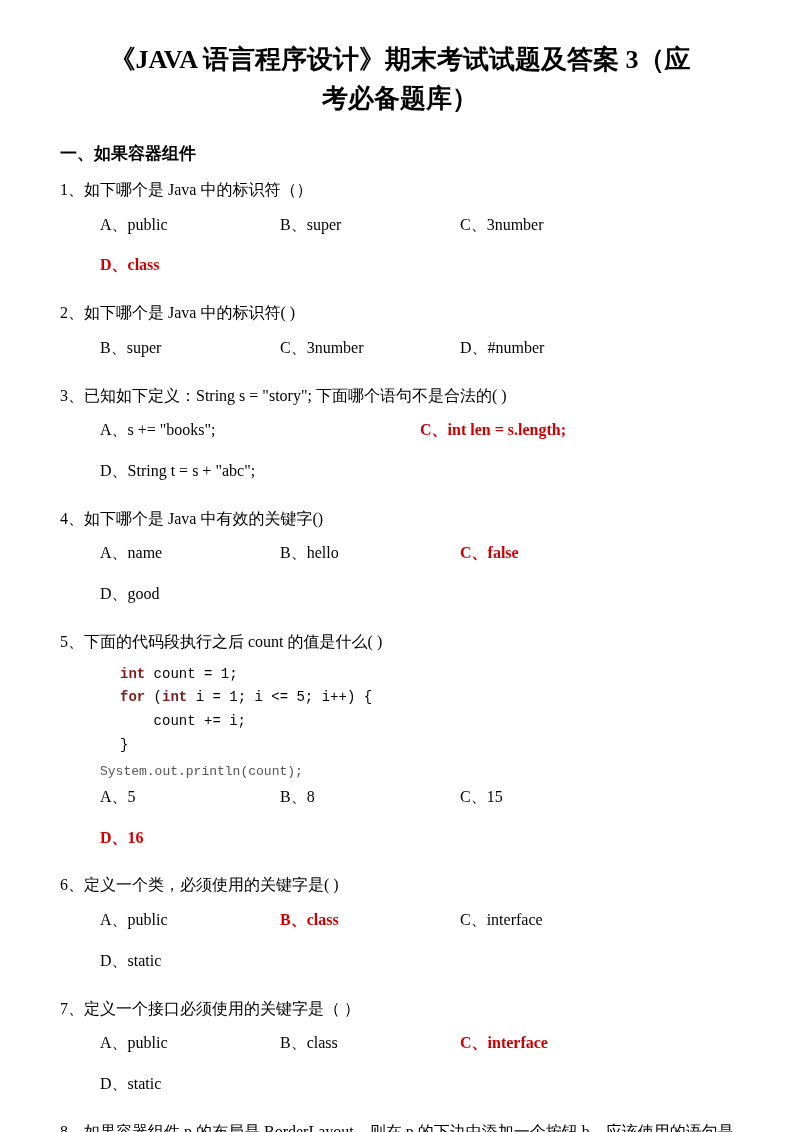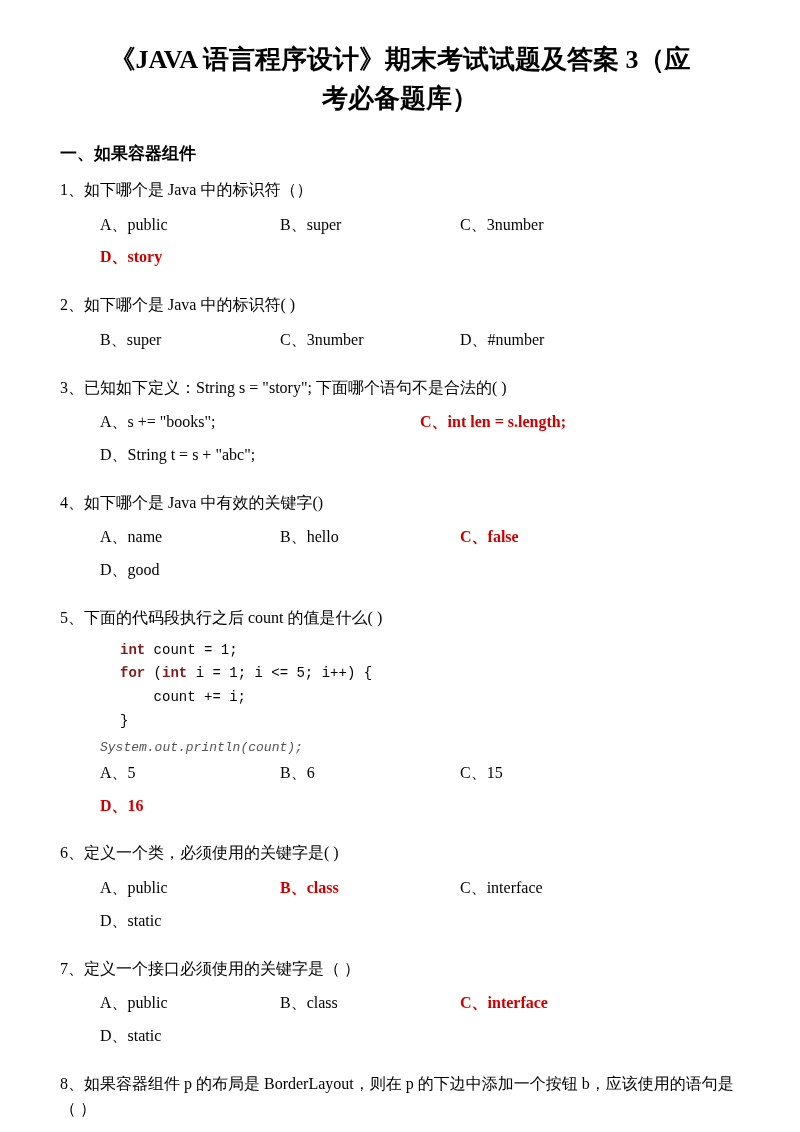--- a/index.html
+++ b/index.html
@@ -29,21 +29,21 @@
     }
     .question-text {
       font-size: 16px;
       margin-bottom: 8px;
       line-height: 1.6;
     }
     .options {
       display: flex;
       flex-wrap: wrap;
       padding-left: 40px;
-      row-gap: 4px;
+      row-gap: 12px;
     }
     .option {
       min-width: 180px;
       font-size: 16px;
       line-height: 1.8;
     }
     .option-2col {
       width: 50%;
     }
     .correct {
@@ -60,21 +60,20 @@
     .code-keyword {
       color: #7f1d1d;
       font-weight: bold;
     }
     .sys-line {
       font-family: "Courier New", Courier, monospace;
       font-size: 13px;
       padding-left: 40px;
       margin: 0 0;
       color: #555;
-      font-style: italic;
     }
     .options-4col .option {
       width: 25%;
     }
   </style>
 </head>
 <body>
 
 <div class="title">
   <div>《JAVA 语言程序设计》期末考试试题及答案 3（应</div>
@@ -84,21 +83,21 @@
 <div class="section-title">一、如果容器组件</div>
 
 <div class="question">
   <div class="question-text">
     <span>1、</span><span>如下哪个是 Java 中的标识符（）</span>
   </div>
   <div class="options options-4col">
     <span class="option">A、public</span>
     <span class="option">B、super</span>
     <span class="option">C、3number</span>
-    <span class="option correct">D、story</span>
+    <span class="option correct">D、class</span>
   </div>
 </div>
 
 <div class="question">
   <div class="question-text">
     <span>2、</span><span>如下哪个是 Java 中的标识符( )</span>
   </div>
   <div class="options options-4col">
     <span class="option">B、super</span>
     <span class="option">C、3number</span>
@@ -135,21 +134,21 @@
   </div>
   <div class="code-block">
     <span class="code-keyword">int</span> count = 1;<br>
     <span class="code-keyword">for</span> (<span class="code-keyword">int</span> i = 1; i &lt;= 5; i++) {<br>
     &nbsp;&nbsp;&nbsp;&nbsp;count += i;<br>
     }
   </div>
   <div class="sys-line">System.out.println(count);</div>
   <div class="options options-4col" style="margin-top:4px;">
     <span class="option">A、5</span>
-    <span class="option">B、6</span>
+    <span class="option">B、8</span>
     <span class="option">C、15</span>
     <span class="option correct">D、16</span>
   </div>
 </div>
 
 <div class="question">
   <div class="question-text">
     <span>6、</span><span>定义一个类，必须使用的关键字是(   )</span>
   </div>
   <div class="options options-4col">

